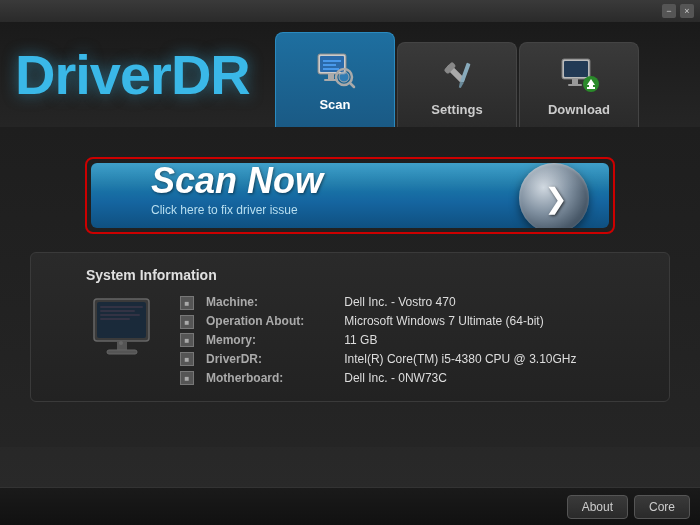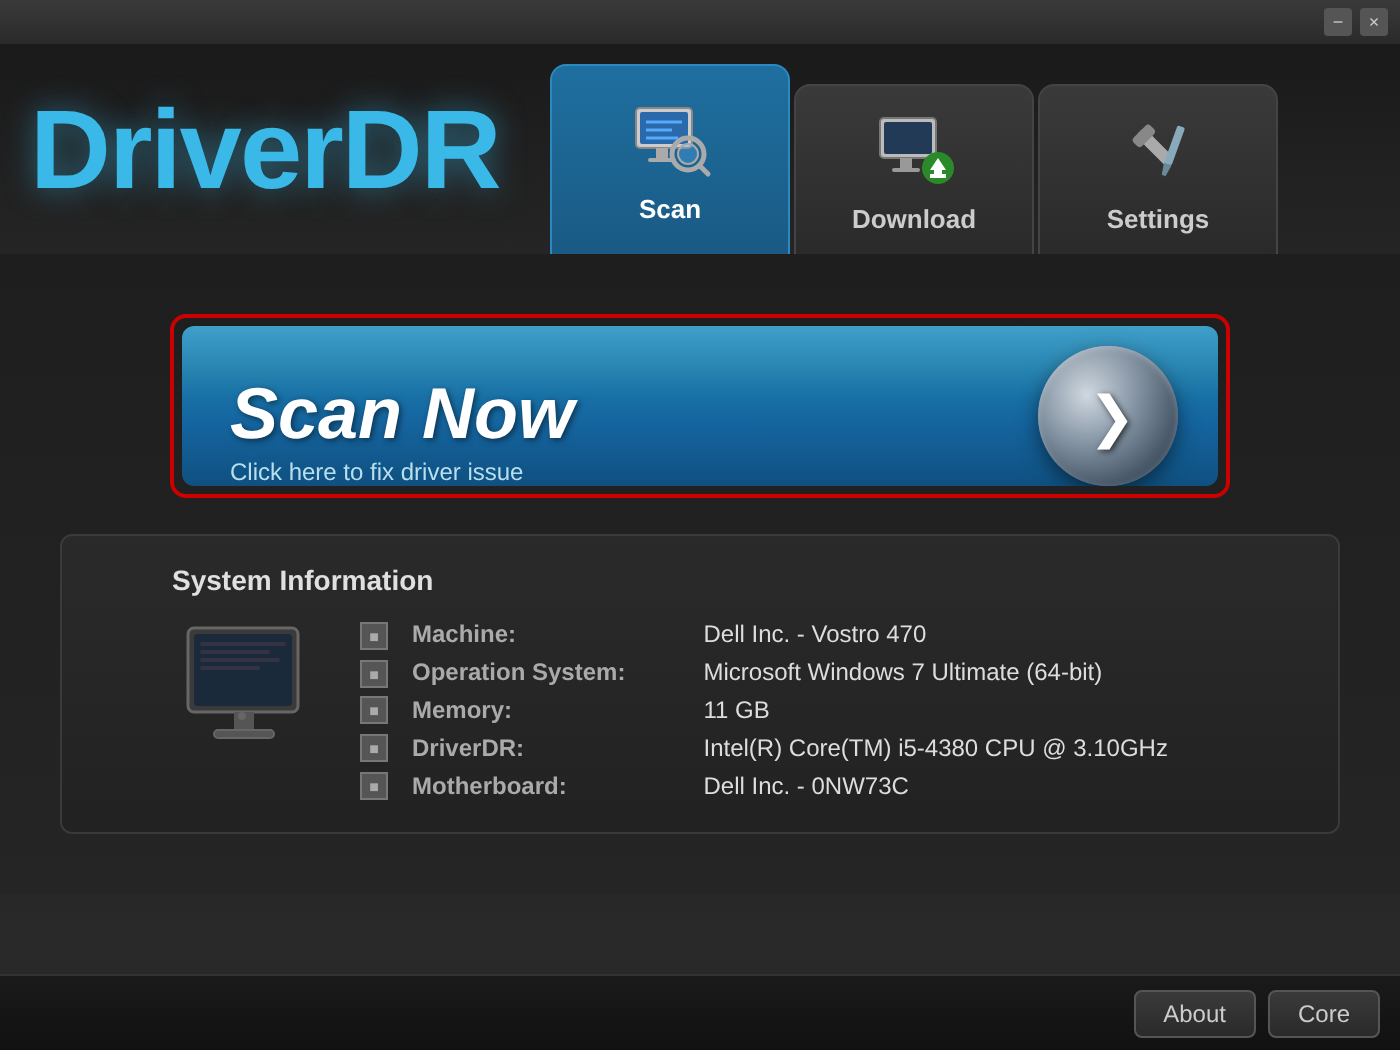--- a/index.html
+++ b/index.html
@@ -140,29 +140,29 @@
       border: 2px solid #cc0000;
       border-radius: 8px;
       padding: 4px;
       margin: 10px auto;
       width: 530px;
       display: block;
     }
 
     .scan-btn {
       width: 100%;
-      height: 80px;
+      height: 65px;
       background: linear-gradient(to bottom, #1e8fc0 0%, #1a7aaa 30%, #1565a0 60%, #0f5080 100%);
       border-radius: 6px;
       border: none;
       cursor: pointer;
       display: flex;
-      align-items: flex-end;
+      align-items: flex-start;
       justify-content: space-between;
-      padding: 0 20px 0 24px;
+      padding: 0 20px 0 60px;
       position: relative;
       overflow: hidden;
     }
 
     .scan-btn::before {
       content: '';
       position: absolute;
       top: 0; left: 0; right: 0;
       height: 45%;
       background: linear-gradient(to bottom, rgba(255,255,255,0.15), transparent);
@@ -349,50 +349,50 @@
             <line x1="9" y1="20" x2="25" y2="20" stroke="#5af" stroke-width="1.5"></line>
           </svg>
         </div>
         <span class="nav-tab-label">Scan</span>
       </div>
 
       <div class="nav-tab">
         <div class="nav-tab-icon">
           <svg width="42" height="42" viewBox="0 0 42 42">
 
+            <g transform="rotate(-45, 21, 21)">
+              <rect x="18" y="8" width="6" height="22" rx="2" fill="#aaa"></rect>
+              <rect x="15" y="8" width="12" height="6" rx="2" fill="#888"></rect>
+            </g>
+
+            <g transform="rotate(20, 21, 21)">
+              <rect x="26" y="6" width="4" height="20" rx="1" fill="#8ab"></rect>
+              <polygon points="26,26 30,26 29,32 27,32" fill="#6a8a9a"></polygon>
+            </g>
+          </svg>
+        </div>
+        <span class="nav-tab-label">Settings</span>
+      </div>
+
+      <div class="nav-tab">
+        <div class="nav-tab-icon">
+          <svg width="42" height="42" viewBox="0 0 42 42">
+
             <rect x="4" y="5" width="28" height="20" rx="2" fill="#bbb" stroke="#777" stroke-width="1"></rect>
             <rect x="6" y="7" width="24" height="16" rx="1" fill="#223a55"></rect>
             <rect x="14" y="25" width="6" height="5" fill="#999"></rect>
             <rect x="10" y="30" width="14" height="2" rx="1" fill="#999"></rect>
 
             <circle cx="33" cy="30" r="8" fill="#2a8a2a"></circle>
             <polygon points="33,25 37,31 29,31" fill="white"></polygon>
             <rect x="31" y="31" width="4" height="2" fill="white"></rect>
             <rect x="29" y="33" width="8" height="2" fill="white"></rect>
           </svg>
         </div>
         <span class="nav-tab-label">Download</span>
-      </div>
-
-      <div class="nav-tab">
-        <div class="nav-tab-icon">
-          <svg width="42" height="42" viewBox="0 0 42 42">
-
-            <g transform="rotate(-45, 21, 21)">
-              <rect x="18" y="8" width="6" height="22" rx="2" fill="#aaa"></rect>
-              <rect x="15" y="8" width="12" height="6" rx="2" fill="#888"></rect>
-            </g>
-
-            <g transform="rotate(20, 21, 21)">
-              <rect x="26" y="6" width="4" height="20" rx="1" fill="#8ab"></rect>
-              <polygon points="26,26 30,26 29,32 27,32" fill="#6a8a9a"></polygon>
-            </g>
-          </svg>
-        </div>
-        <span class="nav-tab-label">Settings</span>
       </div>
 
     </div>
   </div>
 
   <div class="content">
 
     <div class="scan-btn-wrapper">
       <button class="scan-btn">
         <div class="scan-btn-text">
@@ -435,21 +435,21 @@
       <td class="sys-row-icon">
         <span class="row-icon-box">■</span>
       </td>
       <td class="sys-label">Machine:</td>
       <td class="sys-value">Dell Inc. - Vostro 470</td>
     </tr>
                 <tr>
       <td class="sys-row-icon">
         <span class="row-icon-box">■</span>
       </td>
-      <td class="sys-label">Operation System:</td>
+      <td class="sys-label">Operation About:</td>
       <td class="sys-value">Microsoft Windows 7 Ultimate  (64-bit)</td>
     </tr>
                 <tr>
       <td class="sys-row-icon">
         <span class="row-icon-box">■</span>
       </td>
       <td class="sys-label">Memory:</td>
       <td class="sys-value">11 GB</td>
     </tr>
                 <tr>

